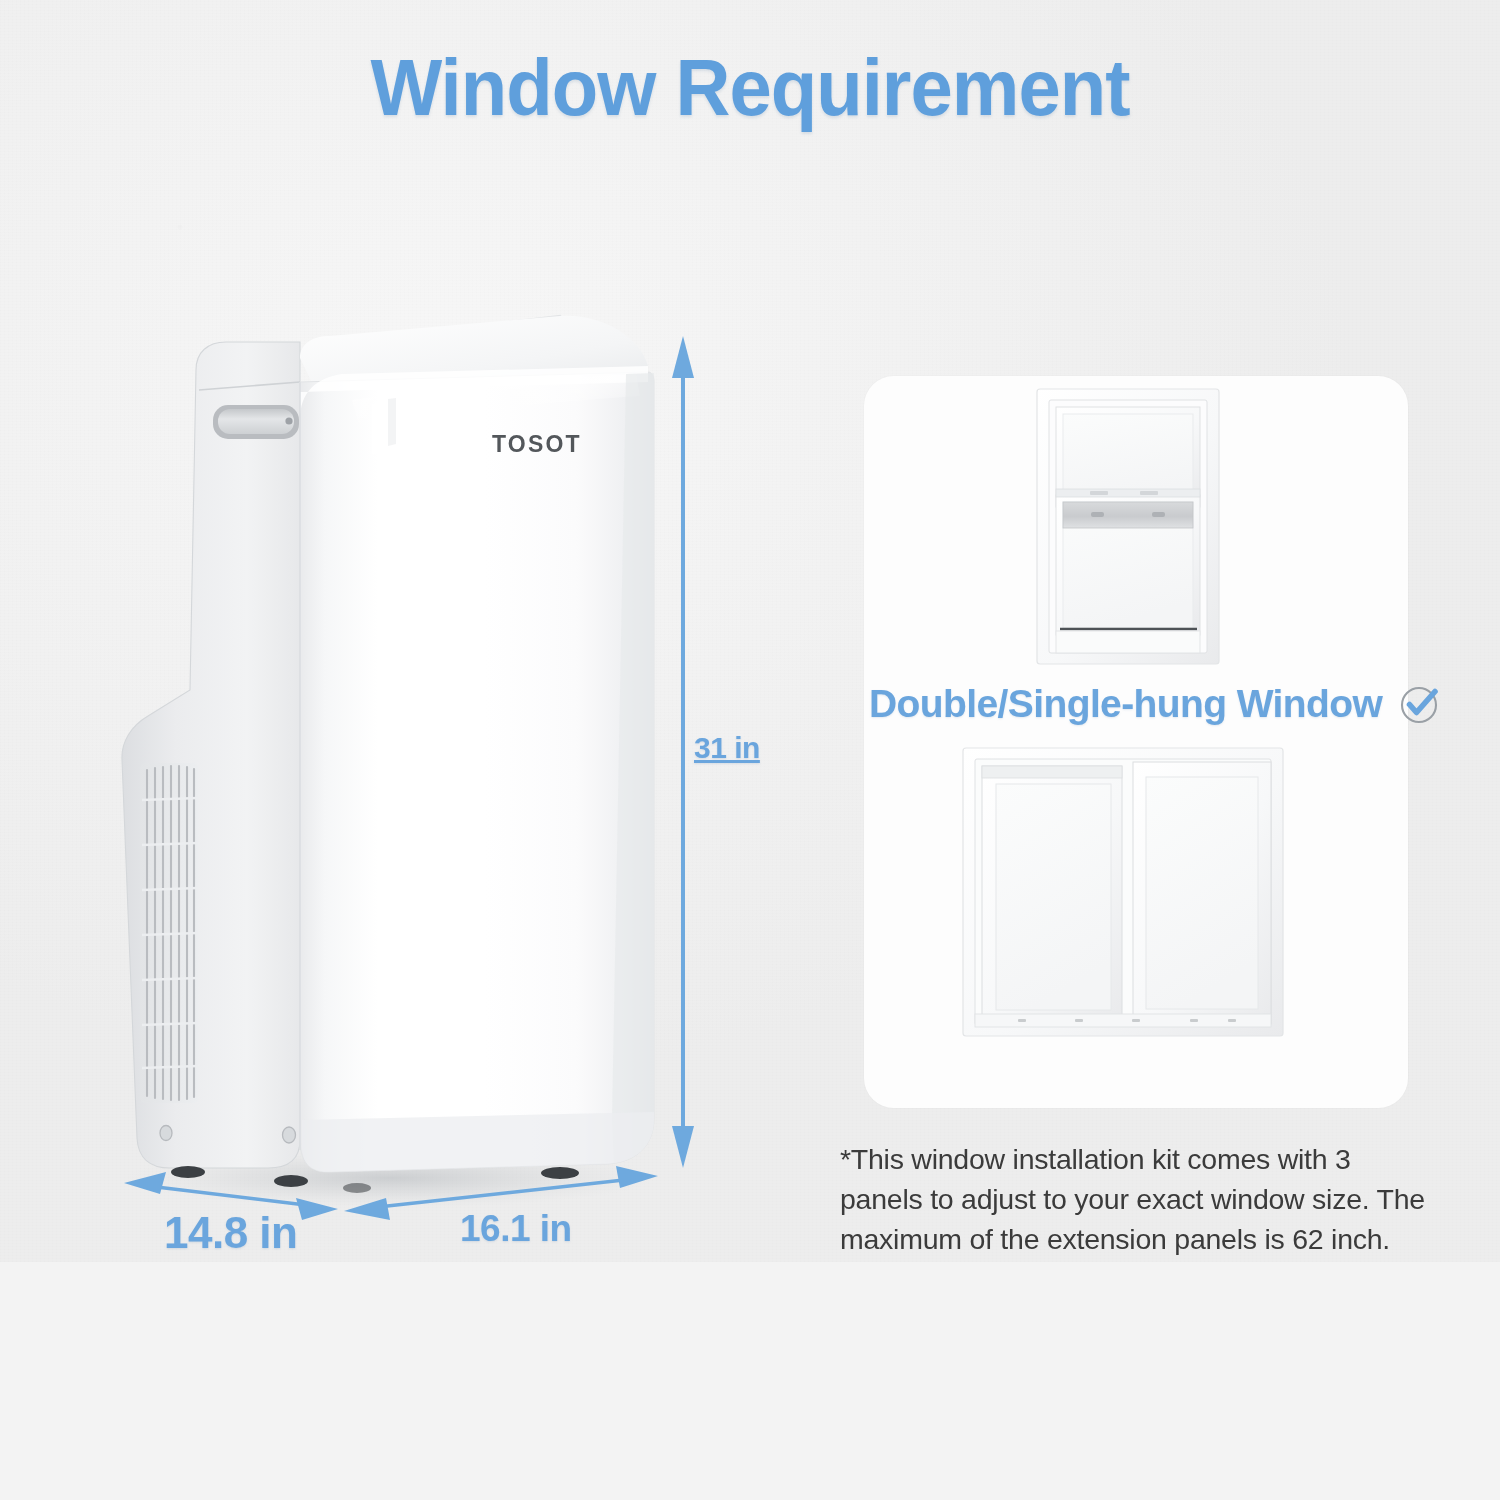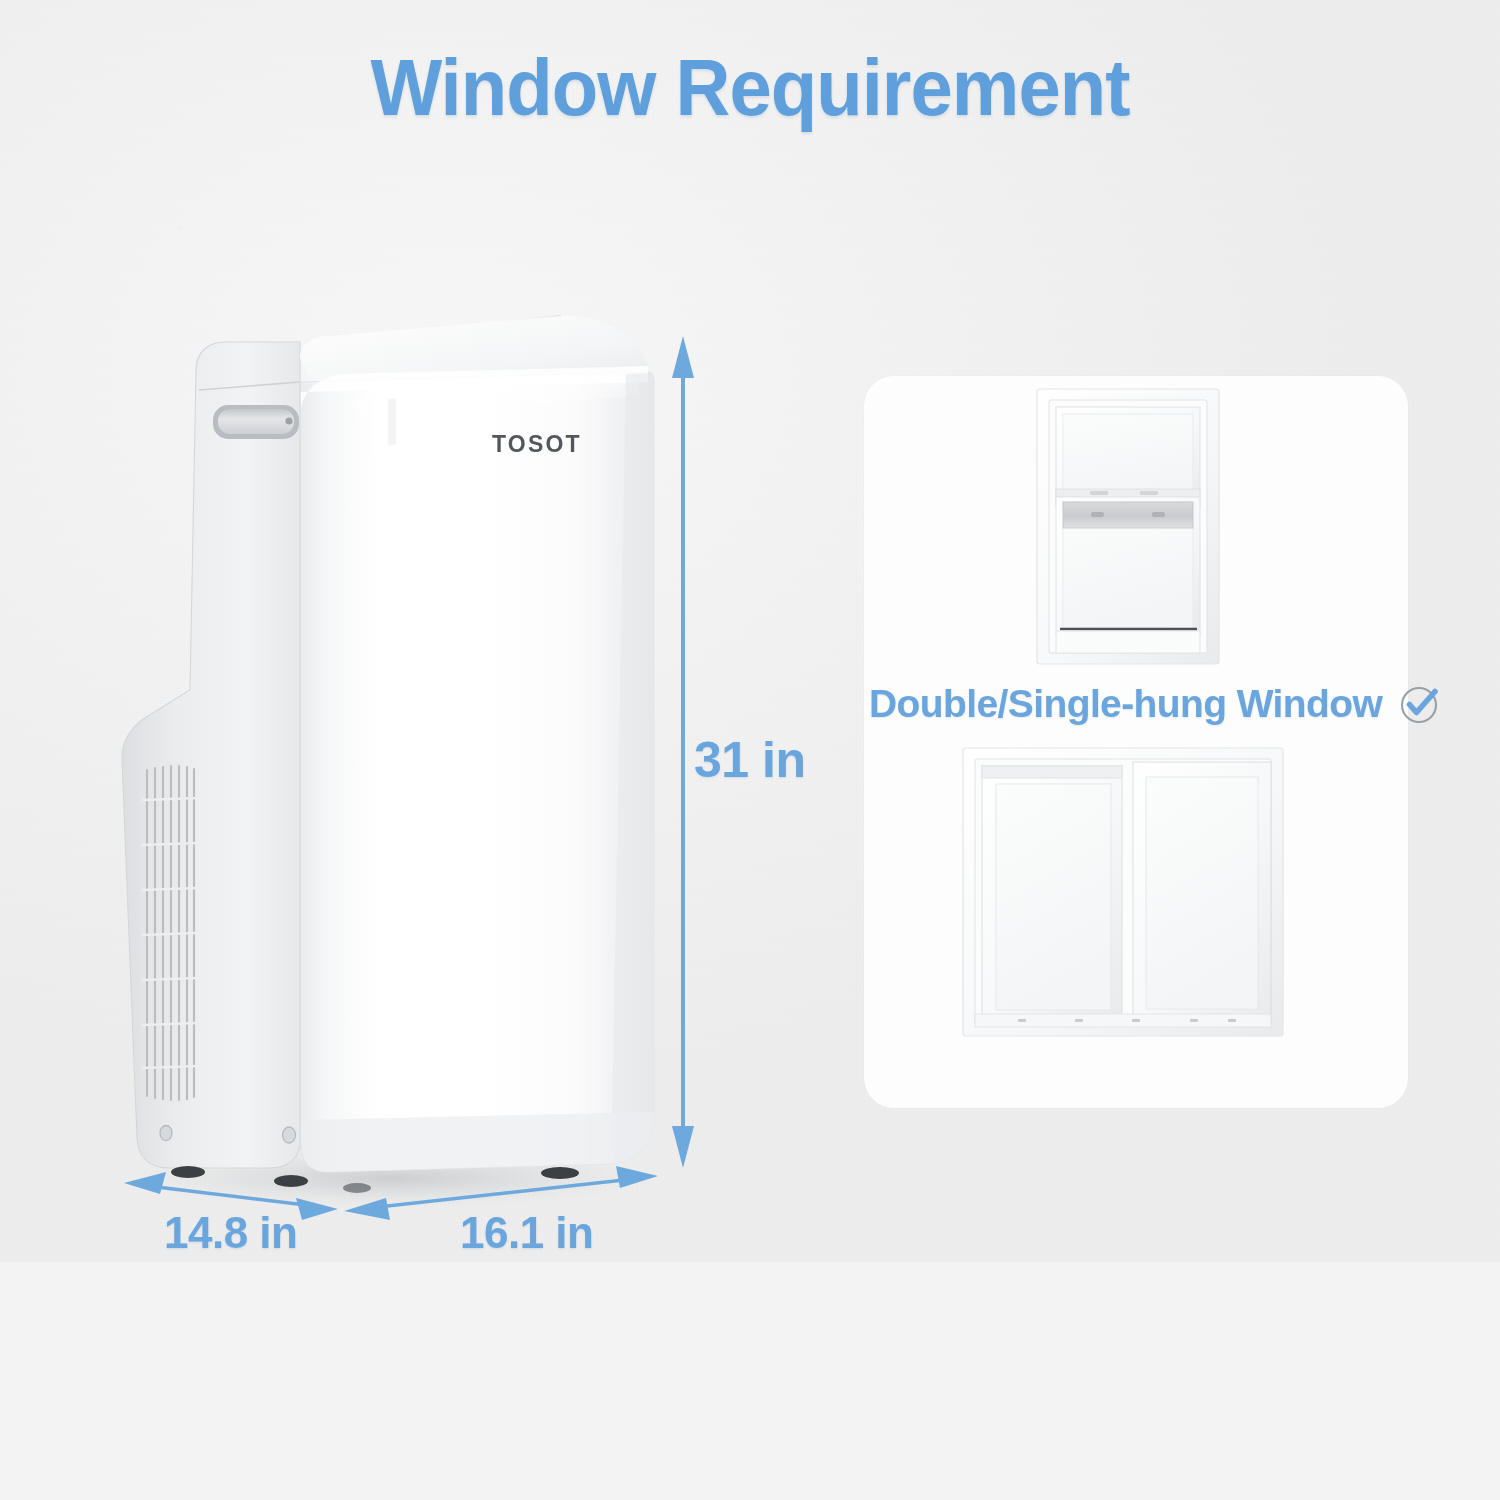--- a/index.html
+++ b/index.html
@@ -57,23 +57,23 @@
 
   
   .dim-label {
     position: absolute;
     color: #6aa5dd;
     font-weight: bold;
     font-family: "Liberation Sans", sans-serif;
     text-shadow: 0 1px 2px rgba(130,160,190,.25);
     white-space: nowrap;
   }
-  #dim-height-label { left: 694px; top: 731px; font-size: 50px; letter-spacing: -.5px; }
+  #dim-height-label { left: 694px; top: 731px; font-size: 30px; letter-spacing: -.5px; text-decoration: underline; }
   #dim-depth-label  { left: 148px; top: 1208px; font-size: 44px; letter-spacing: -.5px; margin-left: 16px; }
-  #dim-width-label  { left: 460px; top: 1208px; font-size: 44px; letter-spacing: -.5px; }
+  #dim-width-label  { left: 460px; top: 1208px; font-size: 37px; letter-spacing: -.5px; }
 
   
   #window-card {
     position: absolute;
     left: 864px;
     top: 376px;
     width: 544px;
     height: 732px;
     background: #fdfdfd;
     border-radius: 30px;
@@ -376,14 +376,15 @@
     <g fill="#c9ccce">
       <rect x="1018" y="1019" width="8" height="3" rx="1"></rect>
       <rect x="1075" y="1019" width="8" height="3" rx="1"></rect>
       <rect x="1132" y="1019" width="8" height="3" rx="1"></rect>
       <rect x="1190" y="1019" width="8" height="3" rx="1"></rect>
       <rect x="1228" y="1019" width="8" height="3" rx="1"></rect>
     </g>
   </svg>
 
 
+  <div id="footnote">*This window installation kit comes with 3 panels to adjust to your exact window size. The maximum of the extension panels is 62 inch.</div>
 
 </div>
 
 </body></html>

